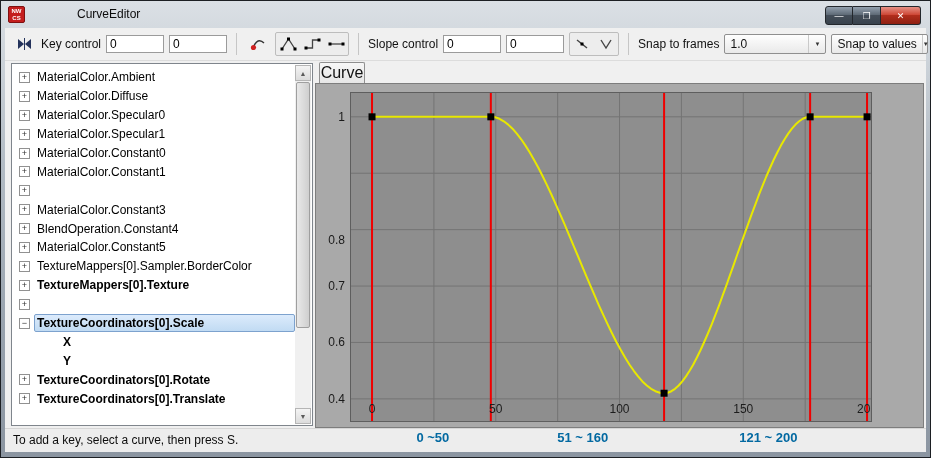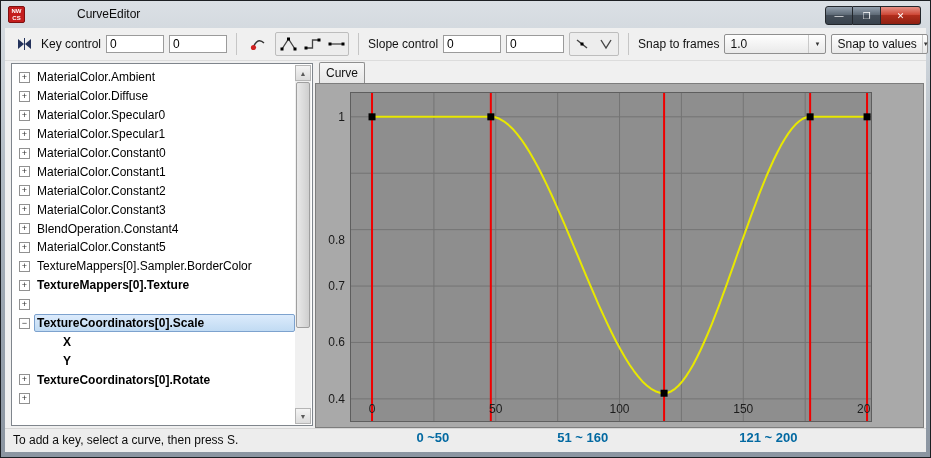--- a/index.html
+++ b/index.html
@@ -55,21 +55,21 @@
   .sb-btn{position:absolute;left:0;width:16px;height:16px;display:flex;align-items:center;
     justify-content:center;font-size:7px;color:#5a5a5a;background:linear-gradient(#f4f4f4,#dcdcdc);
     border:1px solid #b5b5b5;box-sizing:border-box;}
   .sb-btn.up{top:0;}
   .sb-btn.down{bottom:0;}
   .sb-thumb{position:absolute;left:1px;right:1px;top:17px;height:68%;
     background:linear-gradient(90deg,#e9e9e9,#cfcfcf);border:1px solid #9f9f9f;border-radius:2px;}
   
   .tab{position:absolute;left:314px;top:34px;width:46px;height:21px;box-sizing:border-box;
     background:linear-gradient(#f7f7f7,#e6e6e6);border:1px solid #8f8f8f;border-bottom:none;
-    border-radius:2px 2px 0 0;font-size:12px;color:#111;display:flex;align-items:center;
+    border-radius:2px 2px 0 0;font-size:16px;color:#111;display:flex;align-items:center;
     justify-content:center;}
   .chart-outer{position:absolute;left:310px;top:55px;width:609px;height:345px;background:#a9a9a9;
     border:1px solid #7d7d7d;box-sizing:border-box;}
   .plot-svg{position:absolute;left:34px;top:8px;}
   .y-axis-label{position:absolute;left:0;width:29px;text-align:right;font-size:12px;color:#1a1a1a;
     line-height:16px;}
   
   .statusbar{position:absolute;left:0;right:0;top:400px;height:24px;background:#ededed;
     border-top:1px solid #d6d6d6;box-sizing:border-box;}
   .status-text{position:absolute;left:8px;top:4px;font-size:12px;color:#0d0d0d;}
@@ -194,21 +194,20 @@
           <div class="tree-row" style="padding-left: 6px;">
             <span class="expander">+</span>
             <span class="tree-label">MaterialColor.Constant0</span>
           </div>
           <div class="tree-row" style="padding-left: 6px;">
             <span class="expander">+</span>
             <span class="tree-label">MaterialColor.Constant1</span>
           </div>
           <div class="tree-row" style="padding-left: 6px;">
             <span class="expander">+</span>
-            <span class="tree-label">MaterialColor.Constant2</span>
           </div>
           <div class="tree-row" style="padding-left: 6px;">
             <span class="expander">+</span>
             <span class="tree-label">MaterialColor.Constant3</span>
           </div>
           <div class="tree-row" style="padding-left: 6px;">
             <span class="expander">+</span>
             <span class="tree-label">BlendOperation.Constant4</span>
           </div>
           <div class="tree-row" style="padding-left: 6px;">
@@ -237,20 +236,21 @@
           <div class="tree-row" style="padding-left: 32px;">
             <span class="expander hidden"></span>
             <span class="tree-label bold">Y</span>
           </div>
           <div class="tree-row" style="padding-left: 6px;">
             <span class="expander">+</span>
             <span class="tree-label bold">TextureCoordinators[0].Rotate</span>
           </div>
           <div class="tree-row" style="padding-left: 6px;">
             <span class="expander">+</span>
+            <span class="tree-label bold">TextureCoordinators[0].Translate</span>
           </div>
         </div>
       <div class="scrollbar">
         <div class="sb-btn up">▲</div>
         <div class="sb-thumb"></div>
         <div class="sb-btn down">▼</div>
       </div>
     </div>
 
     <div class="tab">

